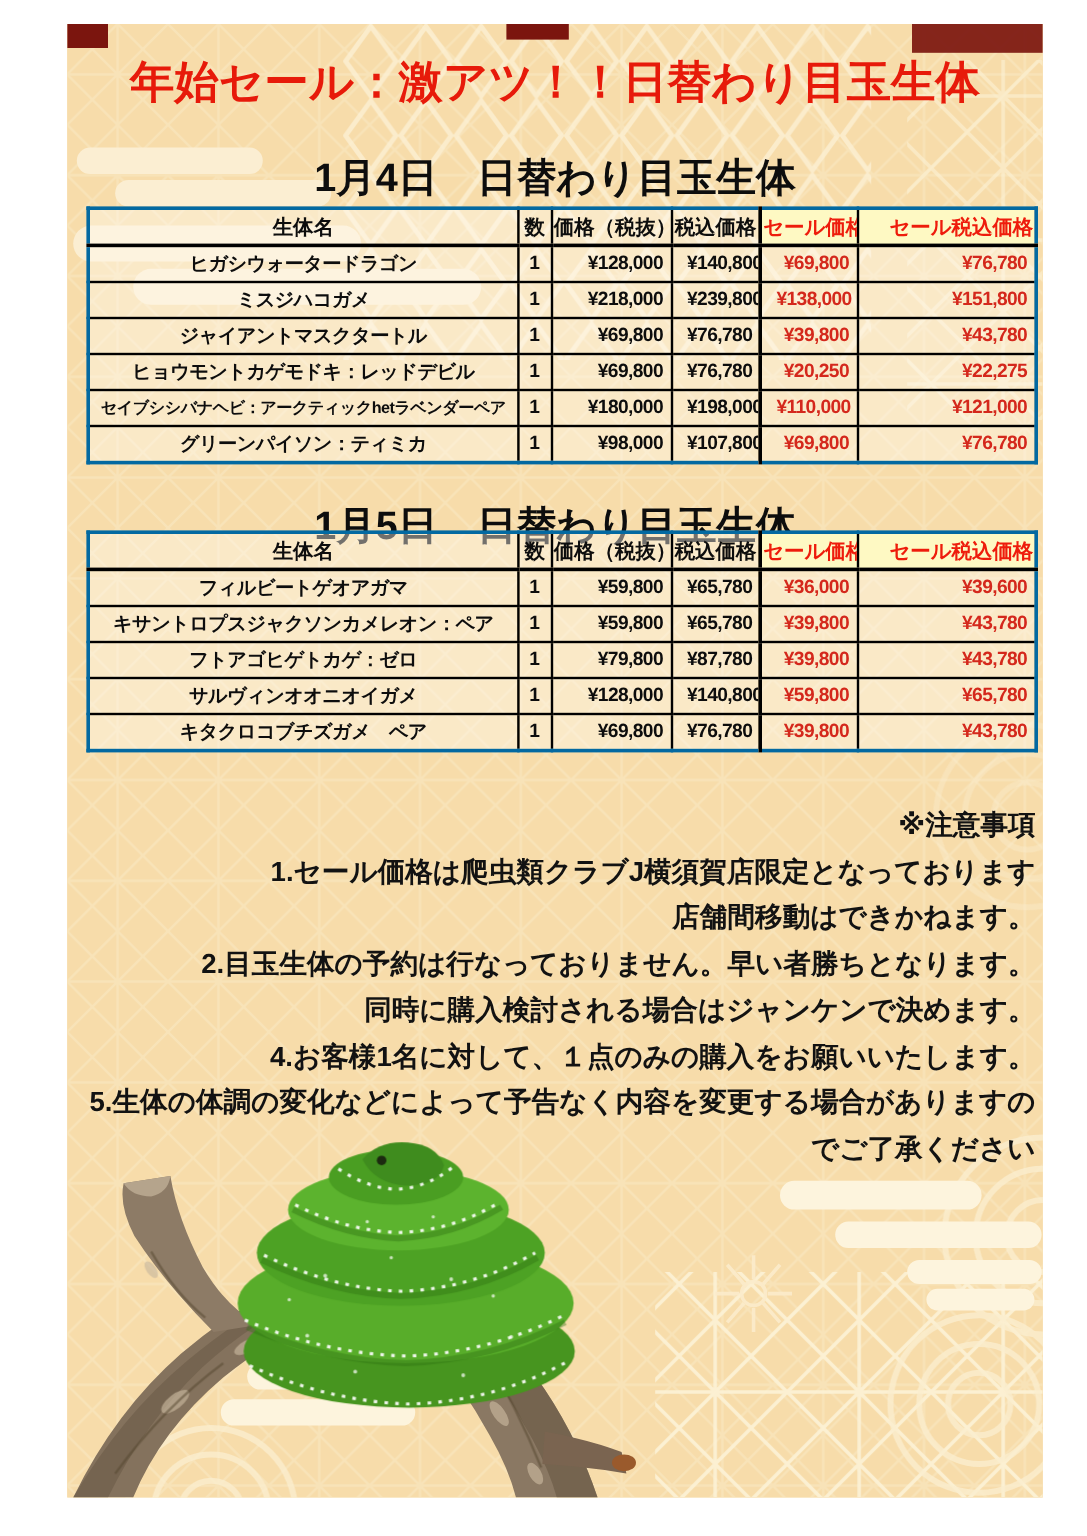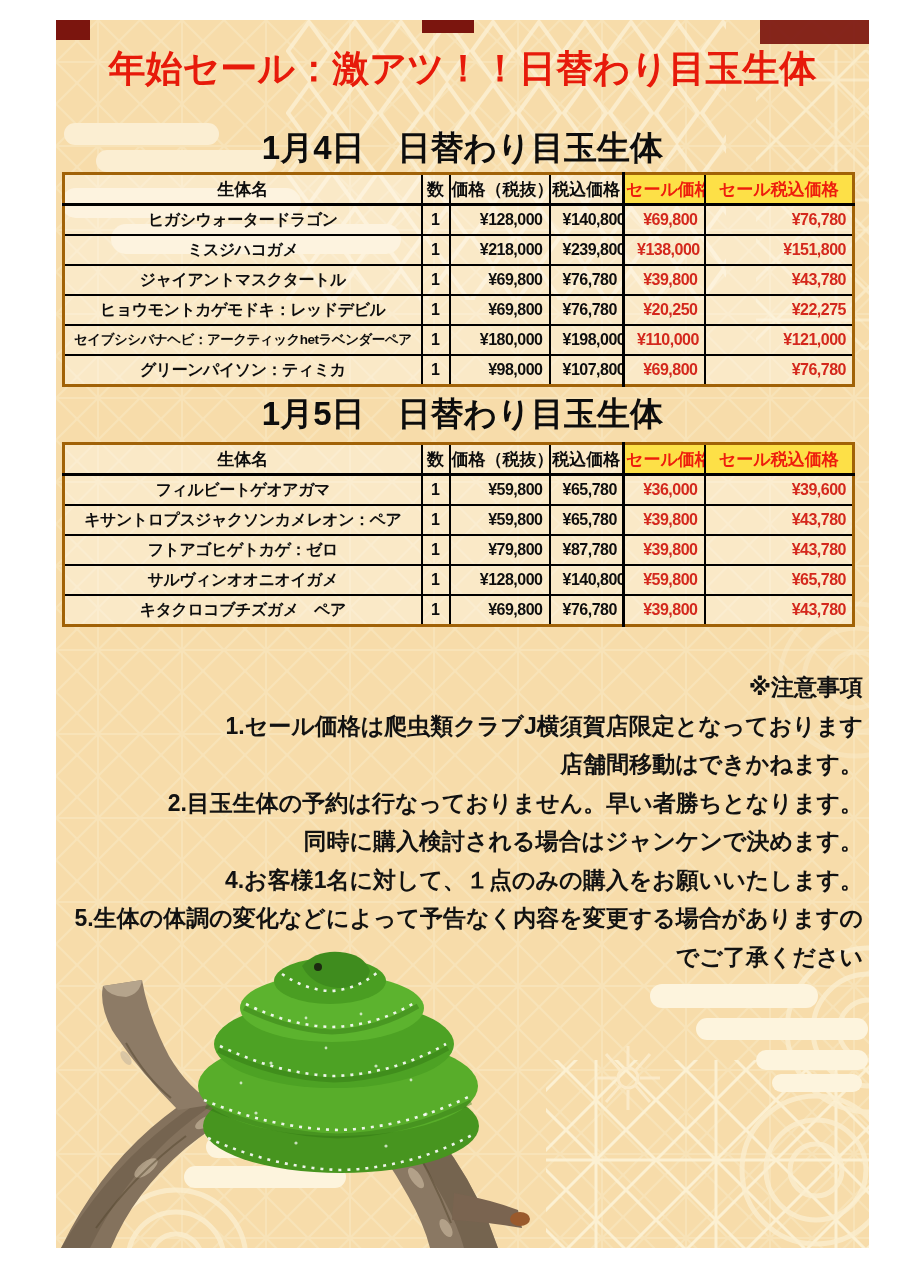--- a/index.html
+++ b/index.html
@@ -15,34 +15,34 @@
   .content{position:absolute;left:0;top:0;width:813px;height:1228px;z-index:2;border-radius:27px;}
   .title{
     position:absolute;top:24px;left:0;width:813px;text-align:center;
     font-size:37px;font-weight:bold;color:#e71a0a;letter-spacing:0px;white-space:nowrap;
   }
   .sec-heading{
     position:absolute;left:0;width:813px;text-align:center;
     font-size:33px;font-weight:bold;color:#0d0d0d;margin:0;white-space:pre;
   }
   .sec-heading.h1{top:106px;}
-  .sec-heading.h2{top:372px;}
+  .sec-heading.h2{top:396px;}
   table.price{
-    position:absolute;left:6px;width:790px;border-collapse:collapse;table-layout:fixed;
-    border:3px solid #a16207;
+    position:absolute;left:16px;width:790px;border-collapse:collapse;table-layout:fixed;
+    border:3px solid #0369a1;
   }
   table.price.t1{top:152px;}
   table.price.t2{top:422px;}
   .price th,.price td{
     border:2px solid #000;font-weight:bold;color:#0d0d0d;
     overflow:hidden;white-space:nowrap;background:rgba(255,250,240,0.42);
   }
   .price thead th{height:26px;font-size:17px;border-bottom:3px solid #000;text-align:center;}
   .price tbody td{height:26px;font-size:16px;}
-  .price th.sale{background:#fde047;color:#ee1c0c;}
+  .price th.sale{background:#fef9c3;color:#ee1c0c;text-align:right;}
   .price td.name{text-align:center;letter-spacing:-0.5px;margin-top:23px;}
   .price td.name.tight{font-size:13.5px;letter-spacing:-0.5px;}
   .price td.qty{text-align:center;}
   .price td.num{text-align:right;padding-right:6px;letter-spacing:-0.5px;padding-left:12px;}
   .price td.sale-val{color:#d4281c;}
   .price .thick-l{border-left:3px solid #000;}
   .notes{
     position:absolute;left:12px;top:648px;width:795px;color:#121212;
     font-size:23px;font-weight:bold;line-height:38.5px;text-align:right;
   }

